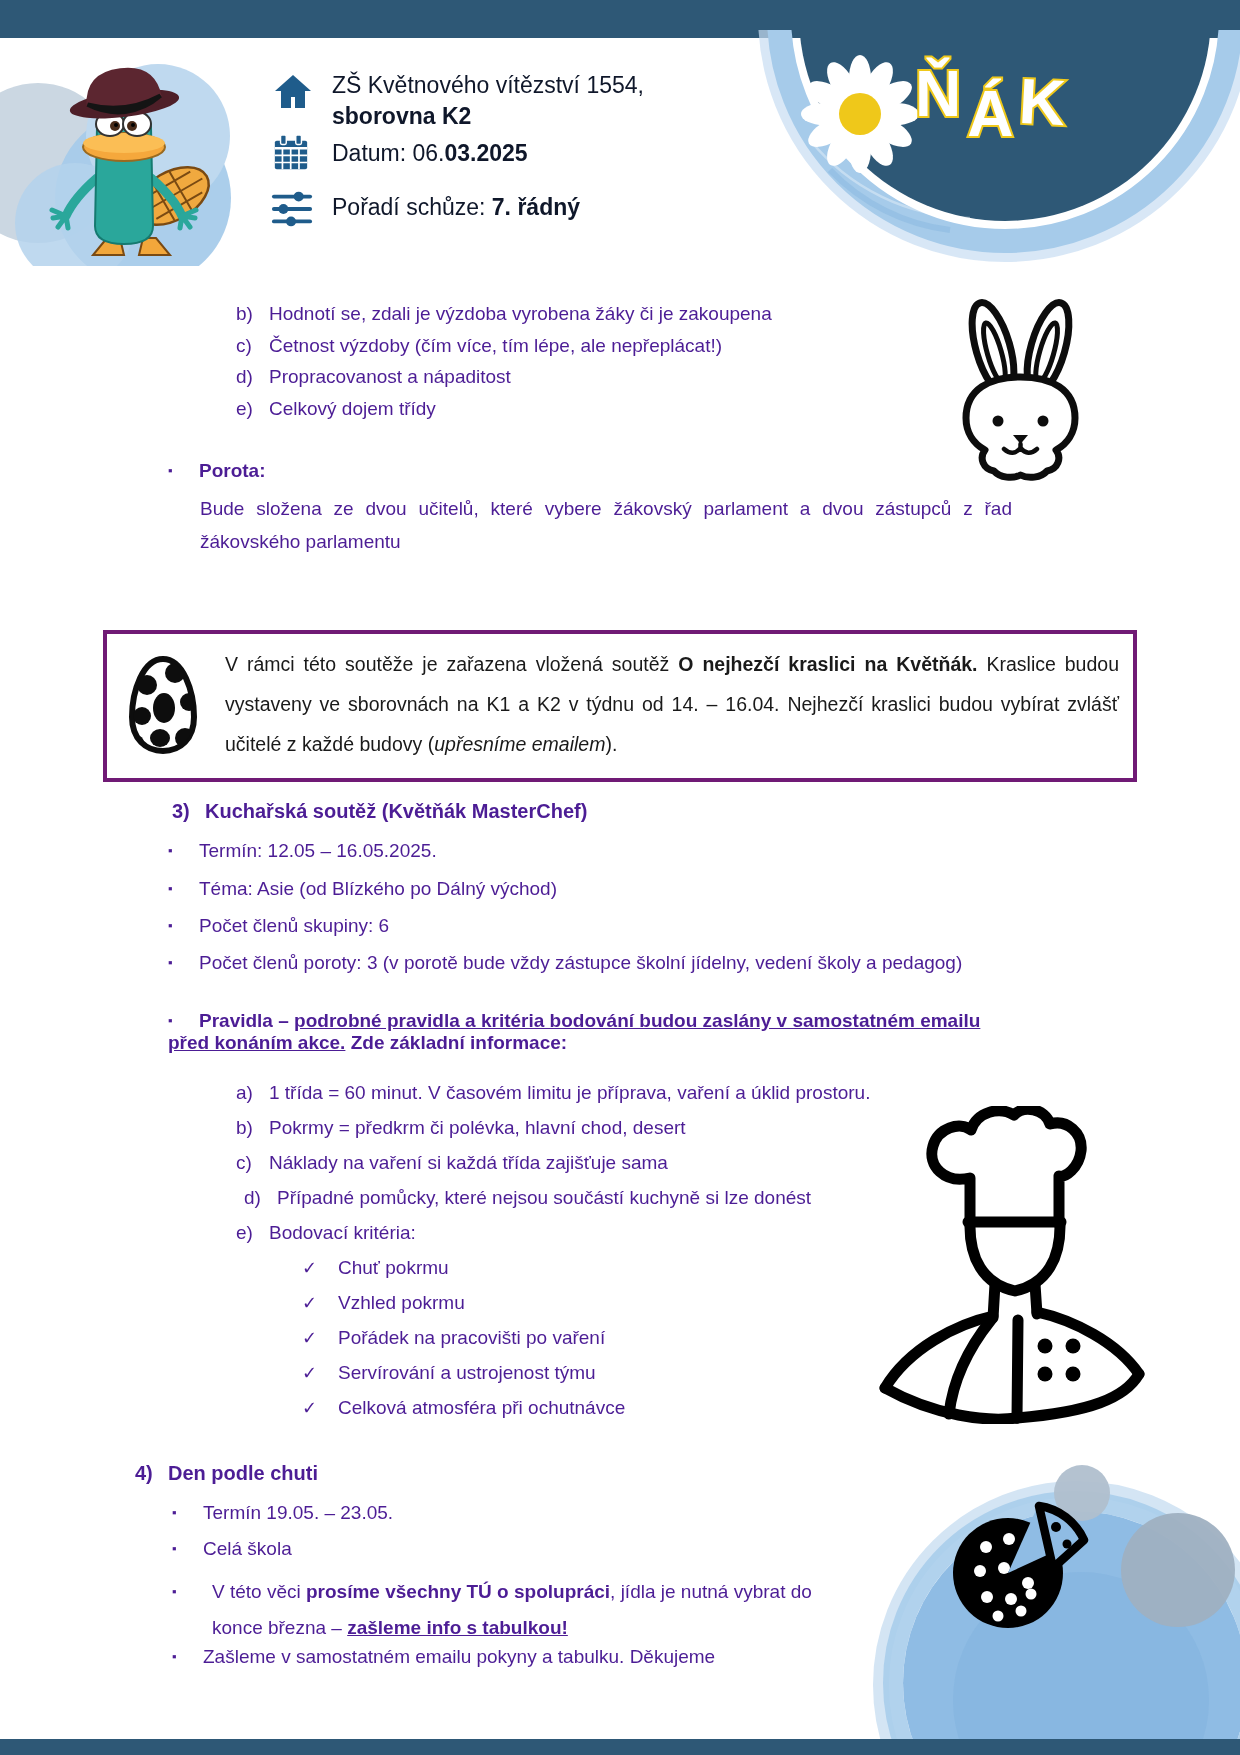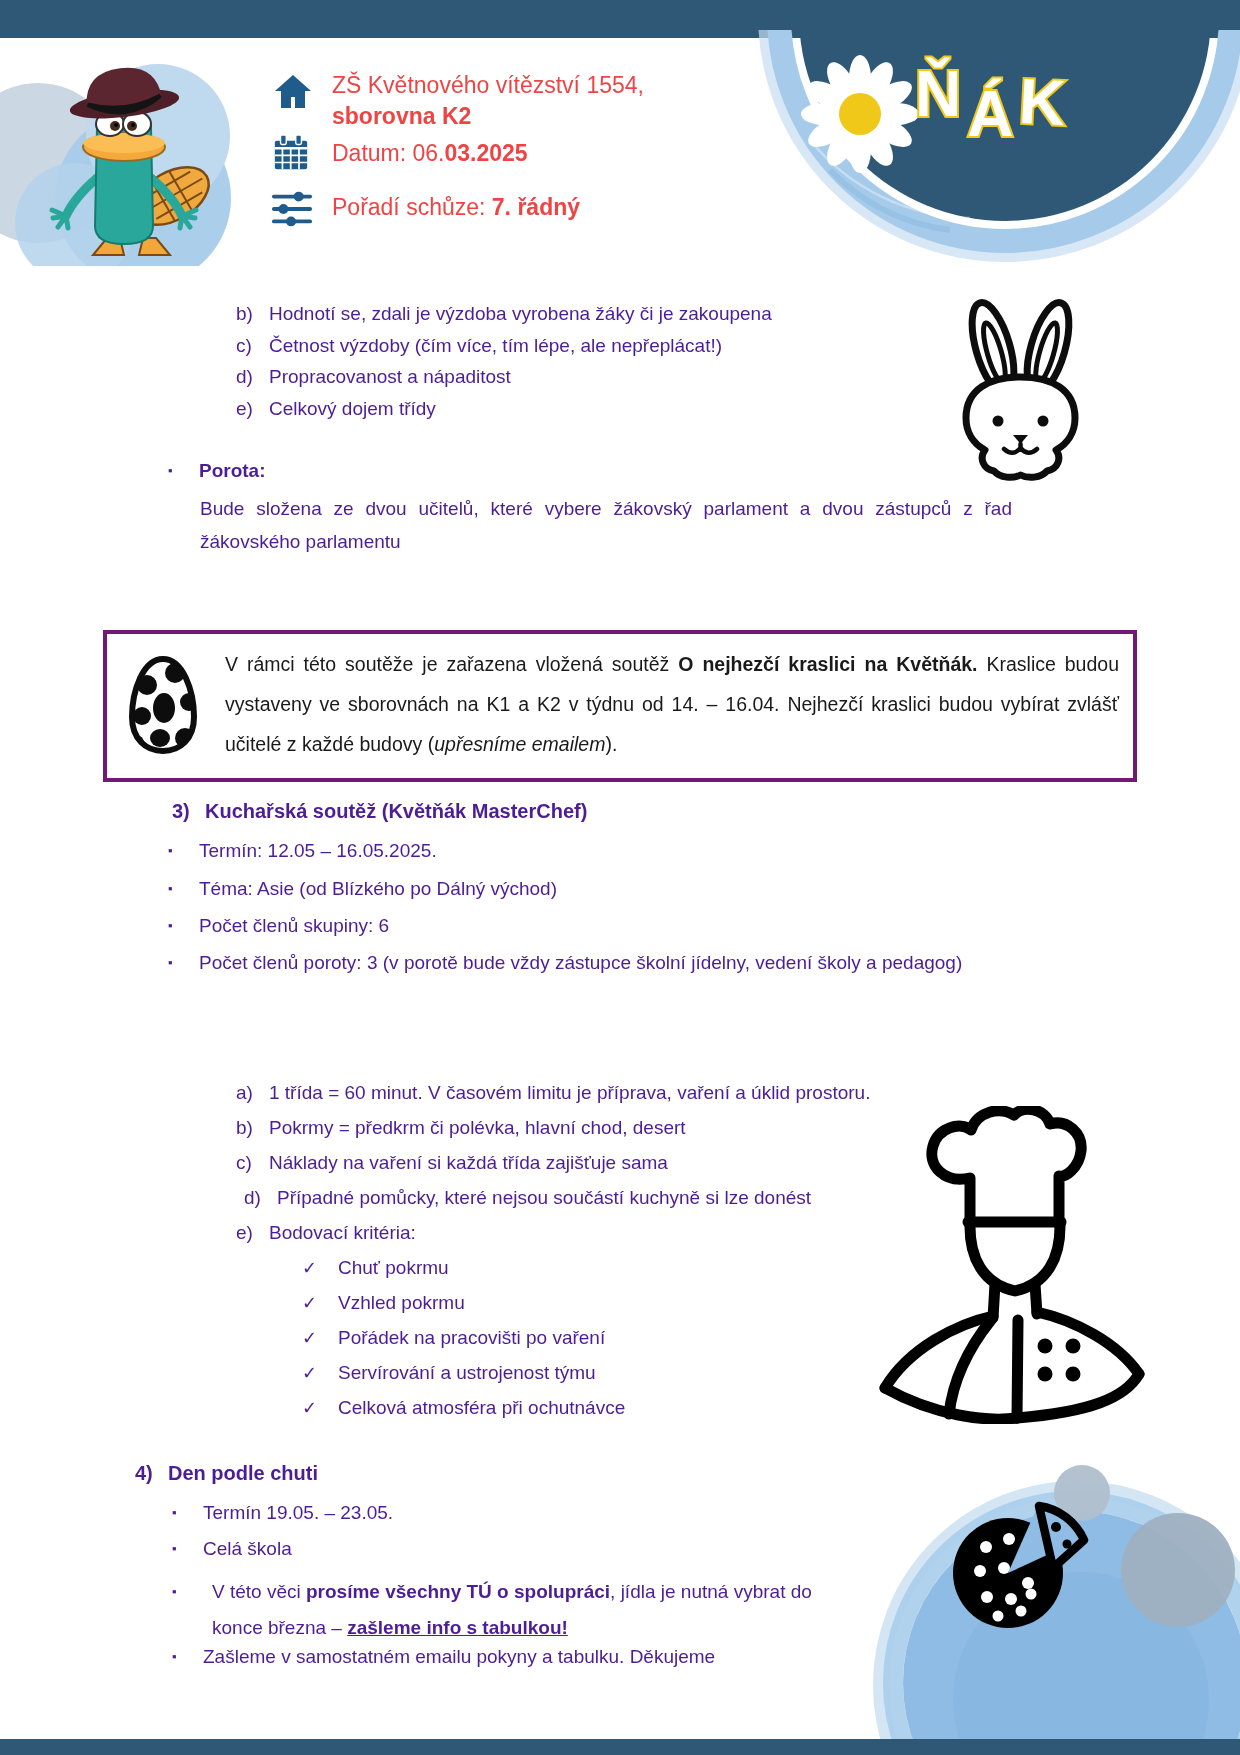--- a/index.html
+++ b/index.html
@@ -5,21 +5,21 @@
   * { margin:0; padding:0; box-sizing:border-box; }
   body { background:#ffffff; font-family:"Liberation Sans", sans-serif; }
   .page { position:relative; width:1240px; height:1755px; background:#ffffff; overflow:hidden; color:#1a1a1a; }
   .abs { position:absolute; }
 
   
   .topbar    { left:0; top:0; width:1240px; height:38px; background:#2E5876; }
   .bottombar { left:0; top:1739px; width:1240px; height:16px; background:#2E5876; }
 
   
-  .meta { color:#ef4444; font-size:23px; line-height:31px; }
+  .meta { color:#0f172a; font-size:23px; line-height:31px; }
   .meta b { font-weight:bold; }
 
   
   .logo-letters { display:flex; gap:6px; }
   .logo-letter { font-weight:bold; font-size:64px; line-height:1; color:#ffffff;
                  -webkit-text-stroke:4px #EFC81A; paint-order:stroke fill;
                  text-shadow:0 0 0 #EFC81A; }
   .logo-letter.l2 { position:relative; top:20px; }
   .logo-letter.l3 { position:relative; top:8px; transform:rotate(3deg); }
 
@@ -191,20 +191,23 @@
 
   <div class="abs bt bold" style="left:172px;top:800px;font-size:20px">
     <span class="mk">3)</span><span>Kuchařská soutěž (Květňák MasterChef)</span>
   </div>
 
   <div class="abs bt" style="left:168px;top:840px"><span class="sq">▪</span><span>Termín: 12.05 – 16.05.2025.</span></div>
   <div class="abs bt" style="left:168px;top:878px"><span class="sq">▪</span><span>Téma: Asie (od Blízkého po Dálný východ)</span></div>
   <div class="abs bt" style="left:168px;top:915px"><span class="sq">▪</span><span>Počet členů skupiny: 6</span></div>
   <div class="abs bt" style="left:168px;top:952px"><span class="sq">▪</span><span>Počet členů poroty: 3 (v porotě bude vždy zástupce školní jídelny, vedení školy a pedagog)</span></div>
 
+  <div class="abs bt" style="left:168px;top:1010px;width:844px">
+    <span class="sq">▪</span><span class="bold just" style="display:inline"><span>Pravidla – </span><span class="und">podrobné pravidla a kritéria bodování budou zaslány v samostatném emailu před konáním akce.</span><span> Zde základní informace:</span></span>
+  </div>
   <div class="abs" style="left:200px;top:1010px;width:812px;height:70px;line-height:35px"></div>
 
   <div class="abs bt" style="left:236px;top:1082px"><span class="mk">a)</span><span>1 třída = 60 minut. V časovém limitu je příprava, vaření a úklid prostoru.</span></div>
   <div class="abs bt" style="left:236px;top:1117px"><span class="mk">b)</span><span>Pokrmy = předkrm či polévka, hlavní chod, desert</span></div>
   <div class="abs bt" style="left:236px;top:1152px"><span class="mk">c)</span><span>Náklady na vaření si každá třída zajišťuje sama</span></div>
   <div class="abs bt" style="left:244px;top:1187px"><span class="mk">d)</span><span>Případné pomůcky, které nejsou součástí kuchyně si lze donést</span></div>
   <div class="abs bt" style="left:236px;top:1222px"><span class="mk">e)</span><span>Bodovací kritéria:</span></div>
 
   <div class="abs bt" style="left:302px;top:1257px"><span class="ckm">✓</span><span>Chuť pokrmu</span></div>
   <div class="abs bt" style="left:302px;top:1292px"><span class="ckm">✓</span><span>Vzhled pokrmu</span></div>

